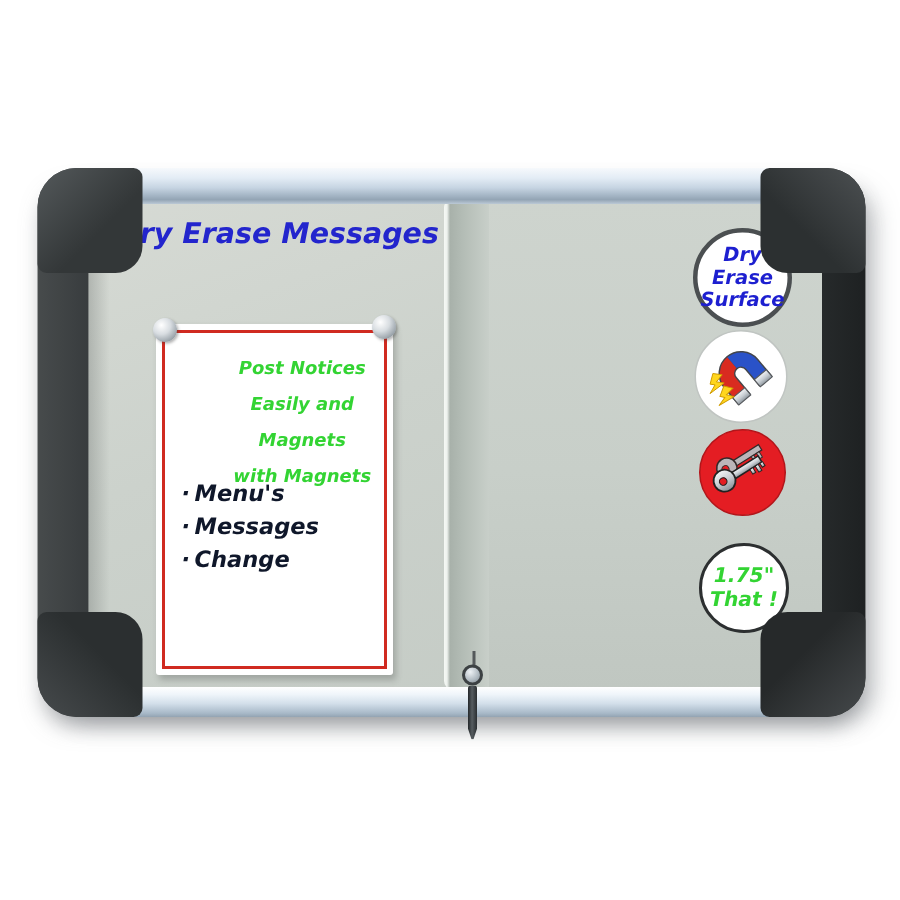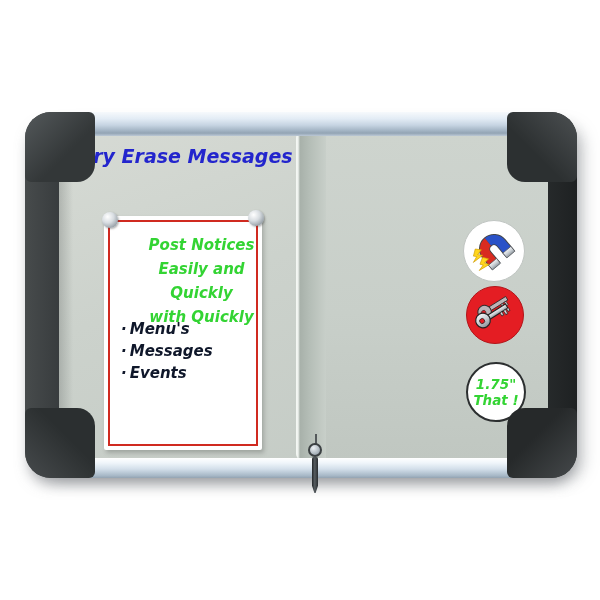--- a/index.html
+++ b/index.html
@@ -45,21 +45,21 @@
   
   .card{position:absolute;left:79px;top:104px;width:158px;height:234px;z-index:2;background:#ffffff;
         border-radius:2px;box-shadow:2px 3px 4px rgba(60,65,60,.28);}
   .card-frame{position:absolute;inset:4px;border:2px solid #d02a20;}
   .card-magnet{position:absolute;width:16px;height:16px;border-radius:50%;z-index:3;
         background:radial-gradient(circle at 35% 30%,#ffffff 0%,#d8dde1 40%,#9aa3aa 75%,#6d747a 100%);
         box-shadow:1px 1px 2px rgba(60,60,60,.4);}
   .card-magnet.m-left{left:-2px;top:-4px;}
   .card-magnet.m-right{right:-2px;top:-6px;}
   .card-heading{position:absolute;left:0;right:0;top:17px;text-align:center;
-        font-style:italic;font-weight:600;font-size:15px;line-height:24px;color:#33d433;padding-left:37px;}
+        font-style:italic;font-weight:600;font-size:12px;line-height:24px;color:#33d433;padding-left:37px;}
   .card-bullets{position:absolute;left:17px;top:102px;right:4px;
         font-style:italic;font-weight:600;font-size:15px;line-height:22px;color:#0f172a;}
   .bullet-row::before{content:"\00B7\2009";font-weight:bold;}
 
   
   .badge{position:absolute;z-index:2;border-radius:50%;display:flex;flex-direction:column;
          align-items:center;justify-content:center;text-align:center;box-sizing:border-box;}
   .badge-surface{left:437px;top:40px;width:66px;height:66px;background:#ffffff;border:3px solid #4b4f51;
          font-style:italic;font-weight:bold;font-size:13px;line-height:15px;color:#1d1fd0;}
   .badge-magnet{left:438px;top:108px;width:62px;height:62px;background:#ffffff;border:1px solid #c0c5c2;}
@@ -92,30 +92,34 @@
     <div class="headline">
       <div>Dry Erase Messages</div>
     </div>
 
     <div class="card">
       <div class="card-frame"></div>
       <div class="card-magnet m-left"></div>
       <div class="card-magnet m-right"></div>
       <div class="card-heading">
         <div>Post Notices</div>
-        <div>Easily and Quickly</div>
-        <div>with Quickly</div>
+        <div>Easily and Magnets</div>
+        <div>with Magnets</div>
       </div>
       <div class="card-bullets">
         <div class="bullet-row">Menu's</div>
         <div class="bullet-row">Messages</div>
-        <div class="bullet-row">Events</div>
+        <div class="bullet-row">Change</div>
       </div>
     </div>
 
+    <div class="badge badge-surface">
+      <div>Dry Erase</div>
+      <div>Surface</div>
+    </div>
 
     <div class="badge badge-magnet">
       <span>
         <svg width="50" height="50" viewBox="0 0 48 48">
           <defs>
             <linearGradient id="silv" x1="0" y1="0" x2="0" y2="1">
               <stop offset="0" stop-color="#f2f4f6"></stop>
                 <stop offset="0.55" stop-color="#c6ccd1"></stop>
                 <stop offset="1" stop-color="#8e979e"></stop>
             </linearGradient>

